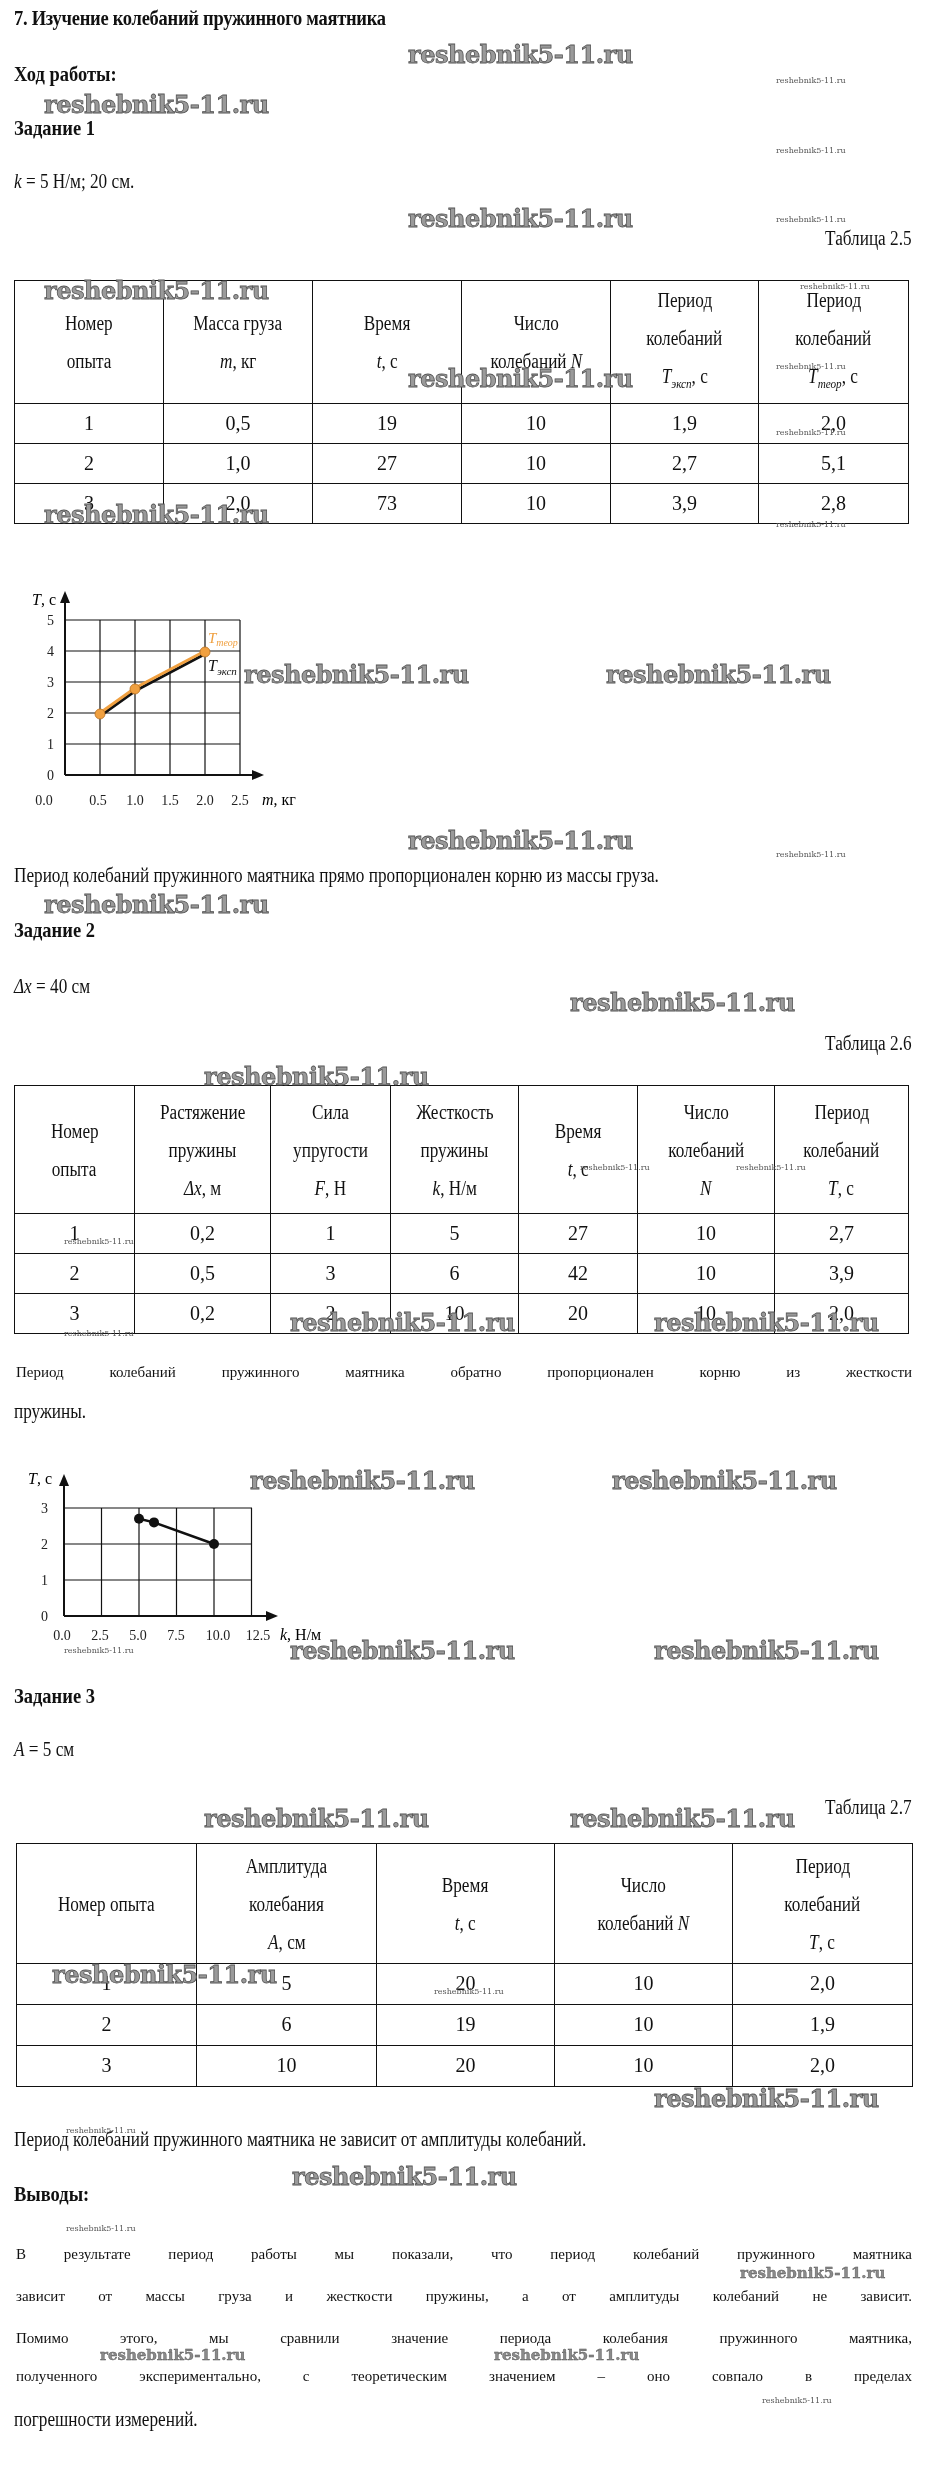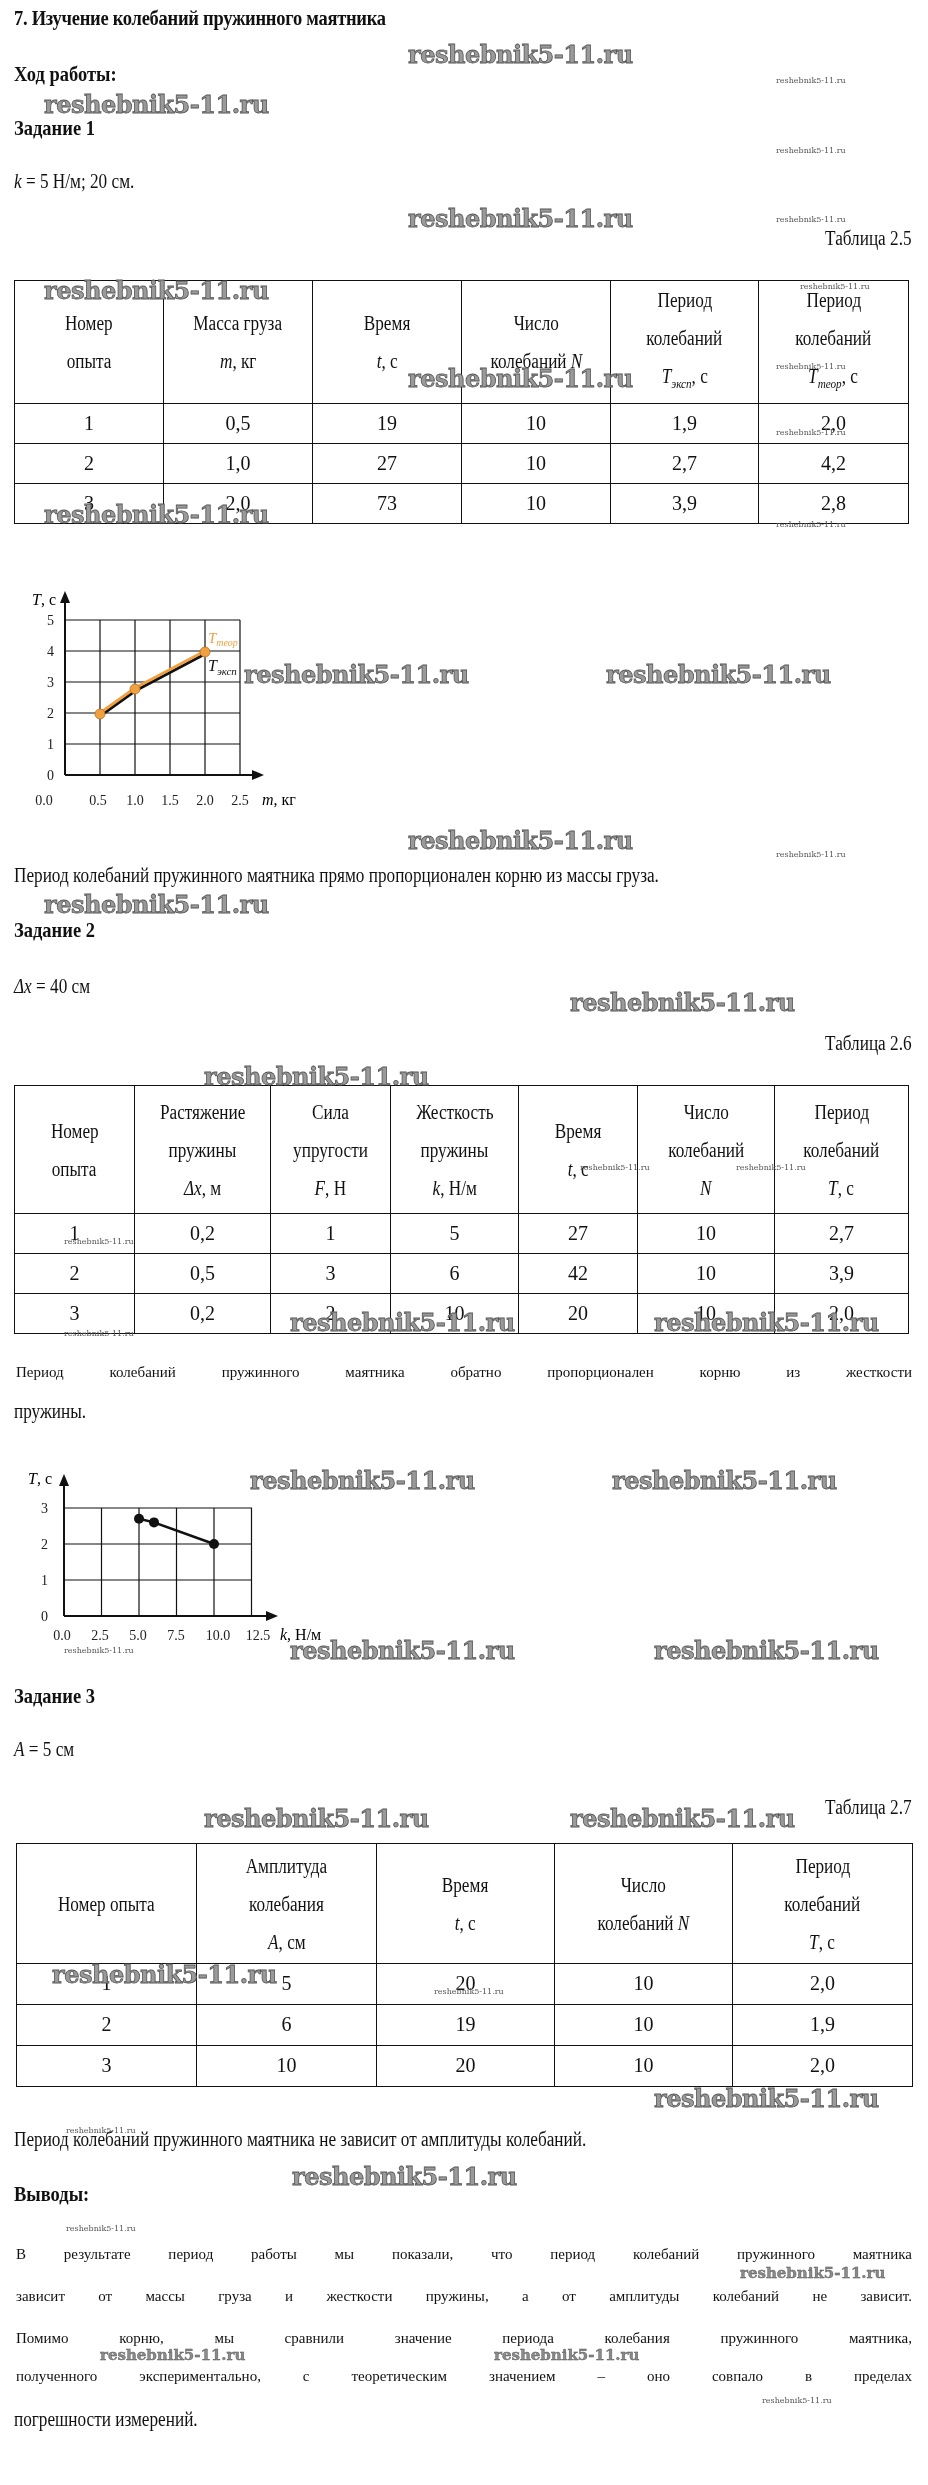--- a/index.html
+++ b/index.html
@@ -57,21 +57,21 @@
         <td>10</td>
         <td>1,9</td>
         <td>2,0</td>
   </tr>
   <tr style="height:40px;">
     <td>2</td>
         <td>1,0</td>
         <td>27</td>
         <td>10</td>
         <td>2,7</td>
-        <td>4,2</td>
+        <td>5,1</td>
   </tr>
   <tr style="height:40px;">
     <td>3</td>
         <td>2,0</td>
         <td>73</td>
         <td>10</td>
         <td>3,9</td>
         <td>2,8</td>
   </tr>
 </tbody>
@@ -269,21 +269,21 @@
         <td>2,0</td>
   </tr>
 </tbody>
   </table>
 
 <div class="abs p" style="left:14px; top:2128px;">Период колебаний пружинного маятника не зависит от амплитуды колебаний.</div>
 
 <div class="abs h-bold" style="left:14px; top:2182px;">Выводы:</div>
 <div class="just" style="top:2246px;">В результате период работы мы показали, что период колебаний пружинного маятника</div>
 <div class="just" style="top:2288px;">зависит от массы груза и жесткости пружины, а от амплитуды колебаний не зависит.</div>
-<div class="just" style="top:2330px;">Помимо корню, мы сравнили значение периода колебания пружинного маятника,</div>
+<div class="just" style="top:2330px;">Помимо этого, мы сравнили значение периода колебания пружинного маятника,</div>
 <div class="just" style="top:2368px;">полученного экспериментально, с теоретическим значением – оно совпало в пределах</div>
 <div class="abs p" style="left:14px; top:2408px;">погрешности измерений.</div>
 
 <div class="wm" style="left:408px; top:40px;">reshebnik5-11.ru</div>
 <div class="wm" style="left:44px; top:90px;">reshebnik5-11.ru</div>
 <div class="wm" style="left:408px; top:204px;">reshebnik5-11.ru</div>
 <div class="wm" style="left:44px; top:276px;">reshebnik5-11.ru</div>
 <div class="wm" style="left:408px; top:364px;">reshebnik5-11.ru</div>
 <div class="wm" style="left:44px; top:500px;">reshebnik5-11.ru</div>
 <div class="wm" style="left:244px; top:660px;">reshebnik5-11.ru</div>

